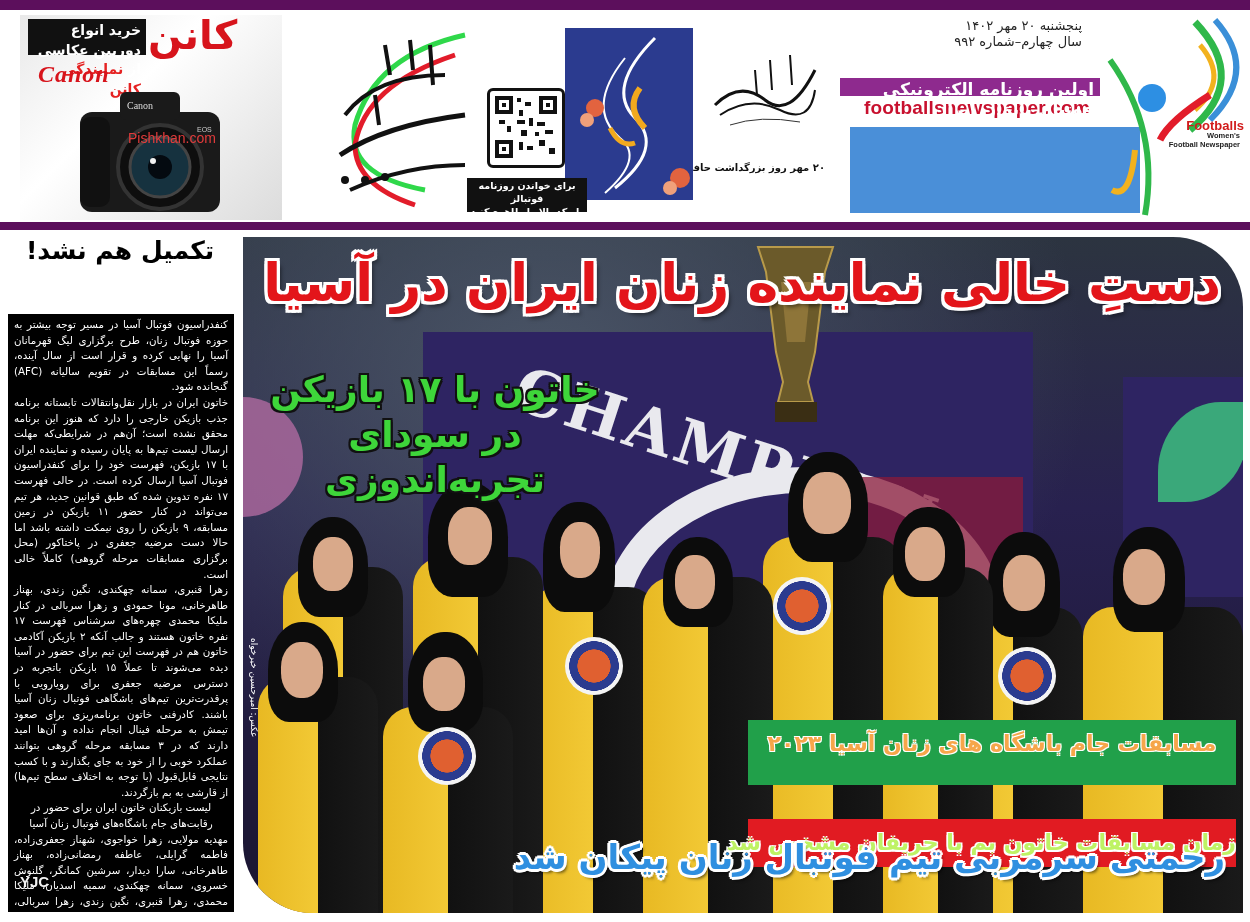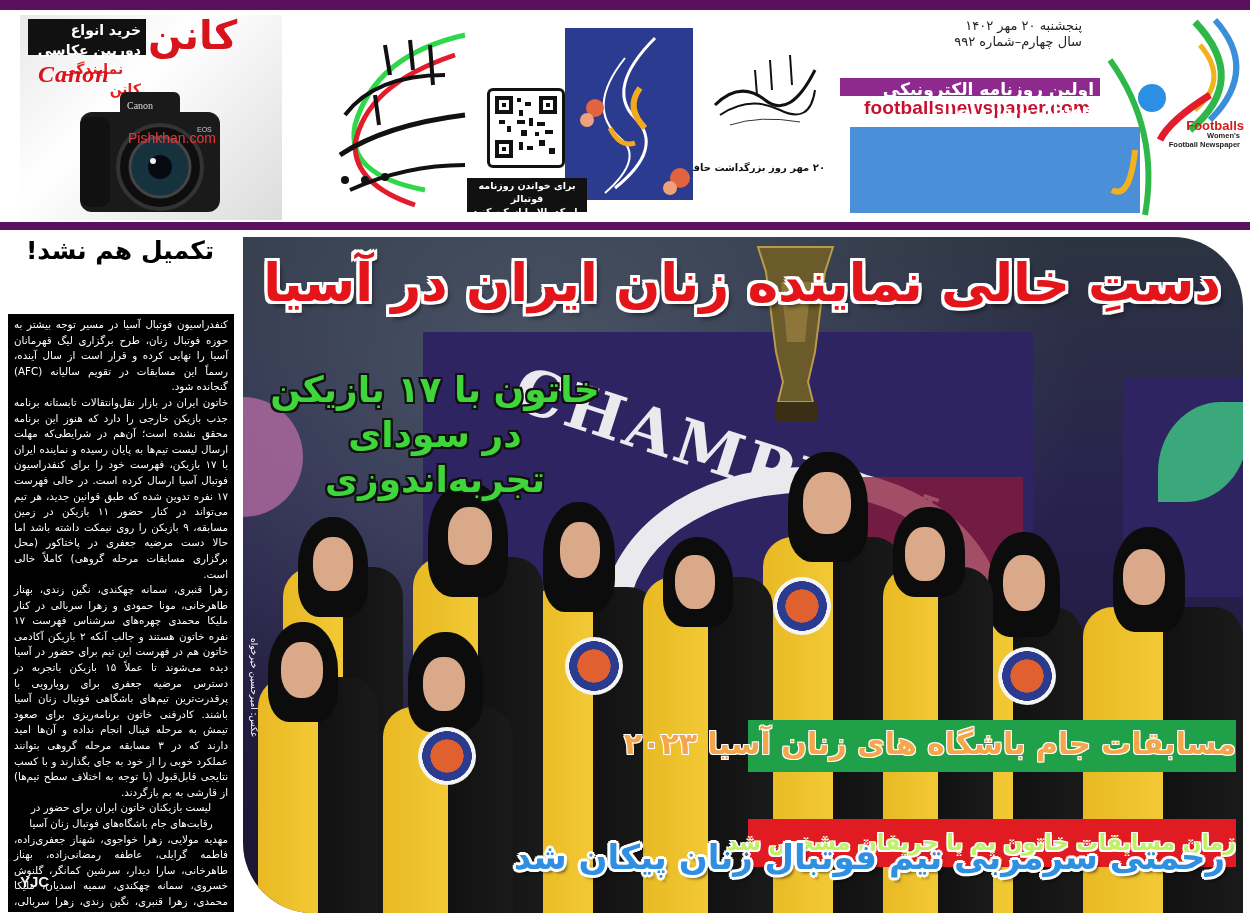--- a/index.html
+++ b/index.html
@@ -67,21 +67,21 @@
   .face { position: absolute; background: #d9a98a; border-radius: 45%; }
   .jersey { position: absolute; background: linear-gradient(90deg, #e8b923 0%, #f2c935 50%, #111 50%, #1a1a1a 100%); border-radius: 30px 30px 0 0; }
   .crest { position: absolute; width: 58px; height: 58px; border-radius: 50%; background: radial-gradient(circle, #e06030 0 40%, #2b3b8f 41% 60%, #f4f4f4 61%); }
 
   .headline { position: absolute; right: 22px; top: 20px; direction: rtl; font-weight: 900; font-size: 52px; color: #e3151a; line-height: 1;
               text-shadow: -3px -3px 0 #fff, 3px -3px 0 #fff, -3px 3px 0 #fff, 3px 3px 0 #fff, 0 3px 0 #fff, 0 -3px 0 #fff, 3px 0 0 #fff, -3px 0 0 #fff, 4px 5px 4px rgba(0,0,0,0.5); white-space: nowrap; }
   .sub-green { position: absolute; left: 22px; top: 130px; width: 340px; direction: rtl; text-align: center; font-weight: 900; font-size: 36px; line-height: 1.25; color: #3ed63a;
                text-shadow: -2px -2px 0 #111, 2px -2px 0 #111, -2px 2px 0 #111, 2px 2px 0 #111, 0 2px 0 #111, 0 -2px 0 #111, 2px 0 0 #111, -2px 0 0 #111; }
 
   .strip { position: absolute; direction: rtl; text-align: center; font-weight: 900; white-space: nowrap; }
-  .strip-green { left: 505px; top: 483px; width: 488px; height: 52px; background: #21a04a; color: #f6a64a; font-size: 30px; line-height: 48px;
+  .strip-green { left: 505px; top: 483px; width: 488px; height: 65px; background: #21a04a; color: #f6a64a; font-size: 22px; line-height: 48px;
                  text-shadow: -1px -1px 0 #fff, 1px -1px 0 #fff, -1px 1px 0 #fff, 1px 1px 0 #fff; }
   .strip-red { left: 505px; top: 542px; width: 488px; height: 48px; background: #e11b22; color: #bef264; font-size: 22px; line-height: 48px;
                text-shadow: -1.5px -1.5px 0 #fff, 1.5px -1.5px 0 #fff, -1.5px 1.5px 0 #fff, 1.5px 1.5px 0 #fff; margin-top: 40px; }
   .strip-blue { right: 18px; top: 600px; color: #2f8fe0; font-size: 34px; line-height: 1.2;
                 text-shadow: -2px -2px 0 #fff, 2px -2px 0 #fff, -2px 2px 0 #fff, 2px 2px 0 #fff, 0 3px 0 #fff, 0 -3px 0 #fff, 3px 0 0 #fff, -3px 0 0 #fff, 3px 4px 3px rgba(0,0,0,0.5); }
 
   .photo-credit { position: absolute; left: 2px; top: 360px; width: 14px; height: 140px; color: #fff; font-size: 9px; writing-mode: vertical-rl; direction: rtl; }
 </style>
 </head>
 <body>
@@ -155,21 +155,21 @@
         <rect x="40" y="36" width="4" height="4" fill="#111"></rect>
           <rect x="50" y="34" width="8" height="4" fill="#111"></rect>
           <rect x="24" y="46" width="4" height="8" fill="#111"></rect>
         <rect x="32" y="50" width="6" height="4" fill="#111"></rect>
           <rect x="44" y="44" width="6" height="6" fill="#111"></rect>
           <rect x="54" y="52" width="6" height="6" fill="#111"></rect>
       </svg>
     </div>
     <div class="qr-caption">
       <div>برای خواندن روزنامه فوتبالز</div>
-      <div>بار کد بالا را اسکن کنید</div>
+      <div>بار کد بالا را طاهره کنید</div>
     </div>
   </div>
 
   <div class="slogan-block">
     <svg width="160" height="200" viewBox="0 0 160 200">
       <path d="M150 20 Q60 40 40 110 Q30 160 110 175" stroke="#2fd84a" stroke-width="5" fill="none"></path>
       <path d="M140 40 Q50 70 40 130 Q40 170 100 190" stroke="#e21c2a" stroke-width="5" fill="none"></path>
       <path d="M30 100 Q60 60 130 60" stroke="#111" stroke-width="4" fill="none"></path>
       <path d="M25 140 Q70 110 150 100" stroke="#111" stroke-width="5" fill="none"></path>
       <path d="M35 175 Q90 150 150 150" stroke="#111" stroke-width="4" fill="none"></path>

